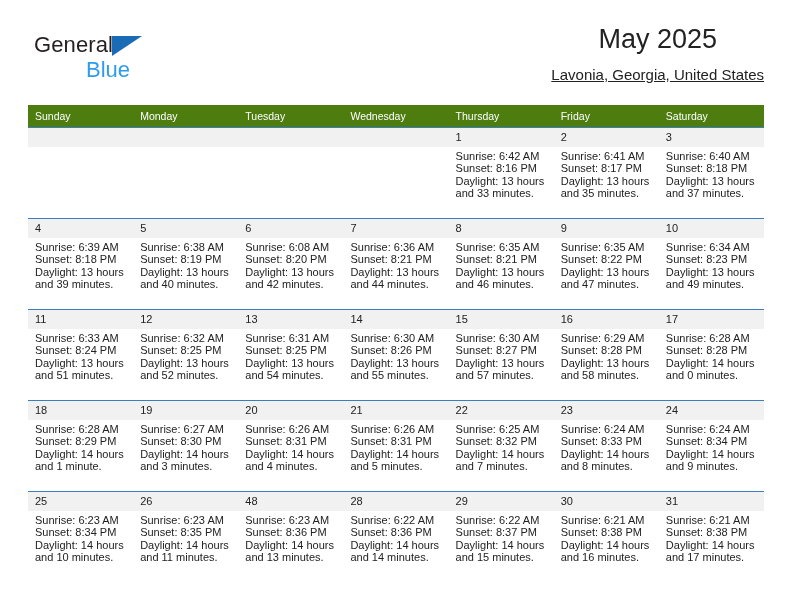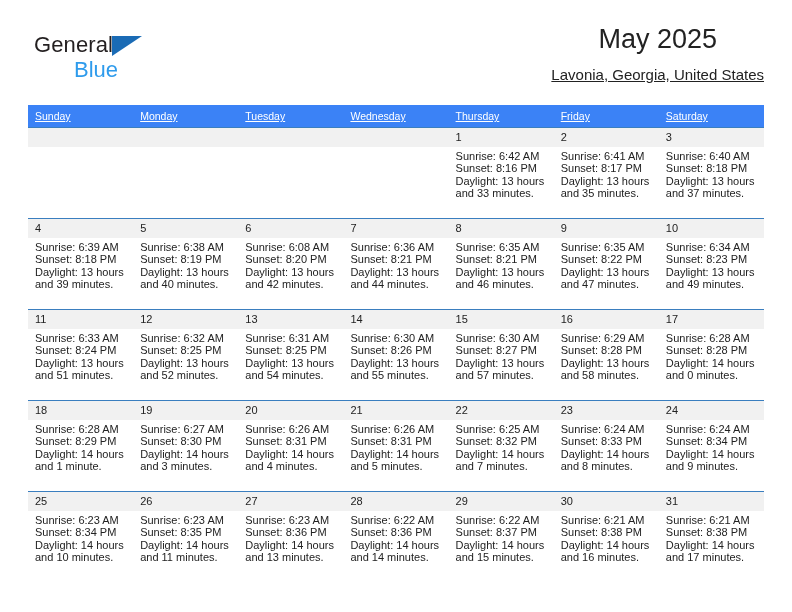--- a/index.html
+++ b/index.html
@@ -52,21 +52,21 @@
     left: 78px;
     top: 4px;
     width: 0;
     height: 0;
     border-left: 30px solid #1a6bb5;
     border-bottom: 20px solid transparent;
   }
   .brand-blue {
     font-size: 22px;
     color: #2e9bec;
-    margin-left: 40px;
+    margin-left: 52px;
     line-height: 24px;
     display: block;
   }
 
   .title-block {
     position: absolute;
     right: 0;
     top: 0;
     text-align: center;
   }
@@ -132,21 +132,21 @@
   .info {
     padding: 3px 6px 0 7px;
     font-size: 11px;
     line-height: 12.4px;
     color: #222222;
   }
   .info div {
     white-space: nowrap;
   }
 </style>
-<style>.calendar th{background:#3b82f6;text-decoration:underline;}.daynum{background:#f1f1f1;}.calendar td, .calendar tr.week td{border-top-color:#3a7ebf;}.brand-tri{border-left-color:#1a6bb5;}.brand-blue{color:#2e9bec;}</style></head>
+<style>.calendar th{background:#4d7c0f;}.daynum{background:#f1f1f1;}.calendar td, .calendar tr.week td{border-top-color:#3a7ebf;}.brand-tri{border-left-color:#1a6bb5;}.brand-blue{color:#2e9bec;}</style></head>
 <body>
 
 <div class="page">
 
   <div class="header">
 
     <div class="brand">
       <div class="brand-top">
         <span class="brand-general">General</span>
         <span class="brand-tri"></span>
@@ -423,21 +423,21 @@
           <td>
             <span class="daynum">26</span>
             <div class="info">
               <div>Sunrise: 6:23 AM</div>
               <div>Sunset: 8:35 PM</div>
               <div>Daylight: 14 hours</div>
               <div>and 11 minutes.</div>
             </div>
           </td>
           <td>
-            <span class="daynum">27</span>
+            <span class="daynum">48</span>
             <div class="info">
               <div>Sunrise: 6:23 AM</div>
               <div>Sunset: 8:36 PM</div>
               <div>Daylight: 14 hours</div>
               <div>and 13 minutes.</div>
             </div>
           </td>
           <td>
             <span class="daynum">28</span>
             <div class="info">

